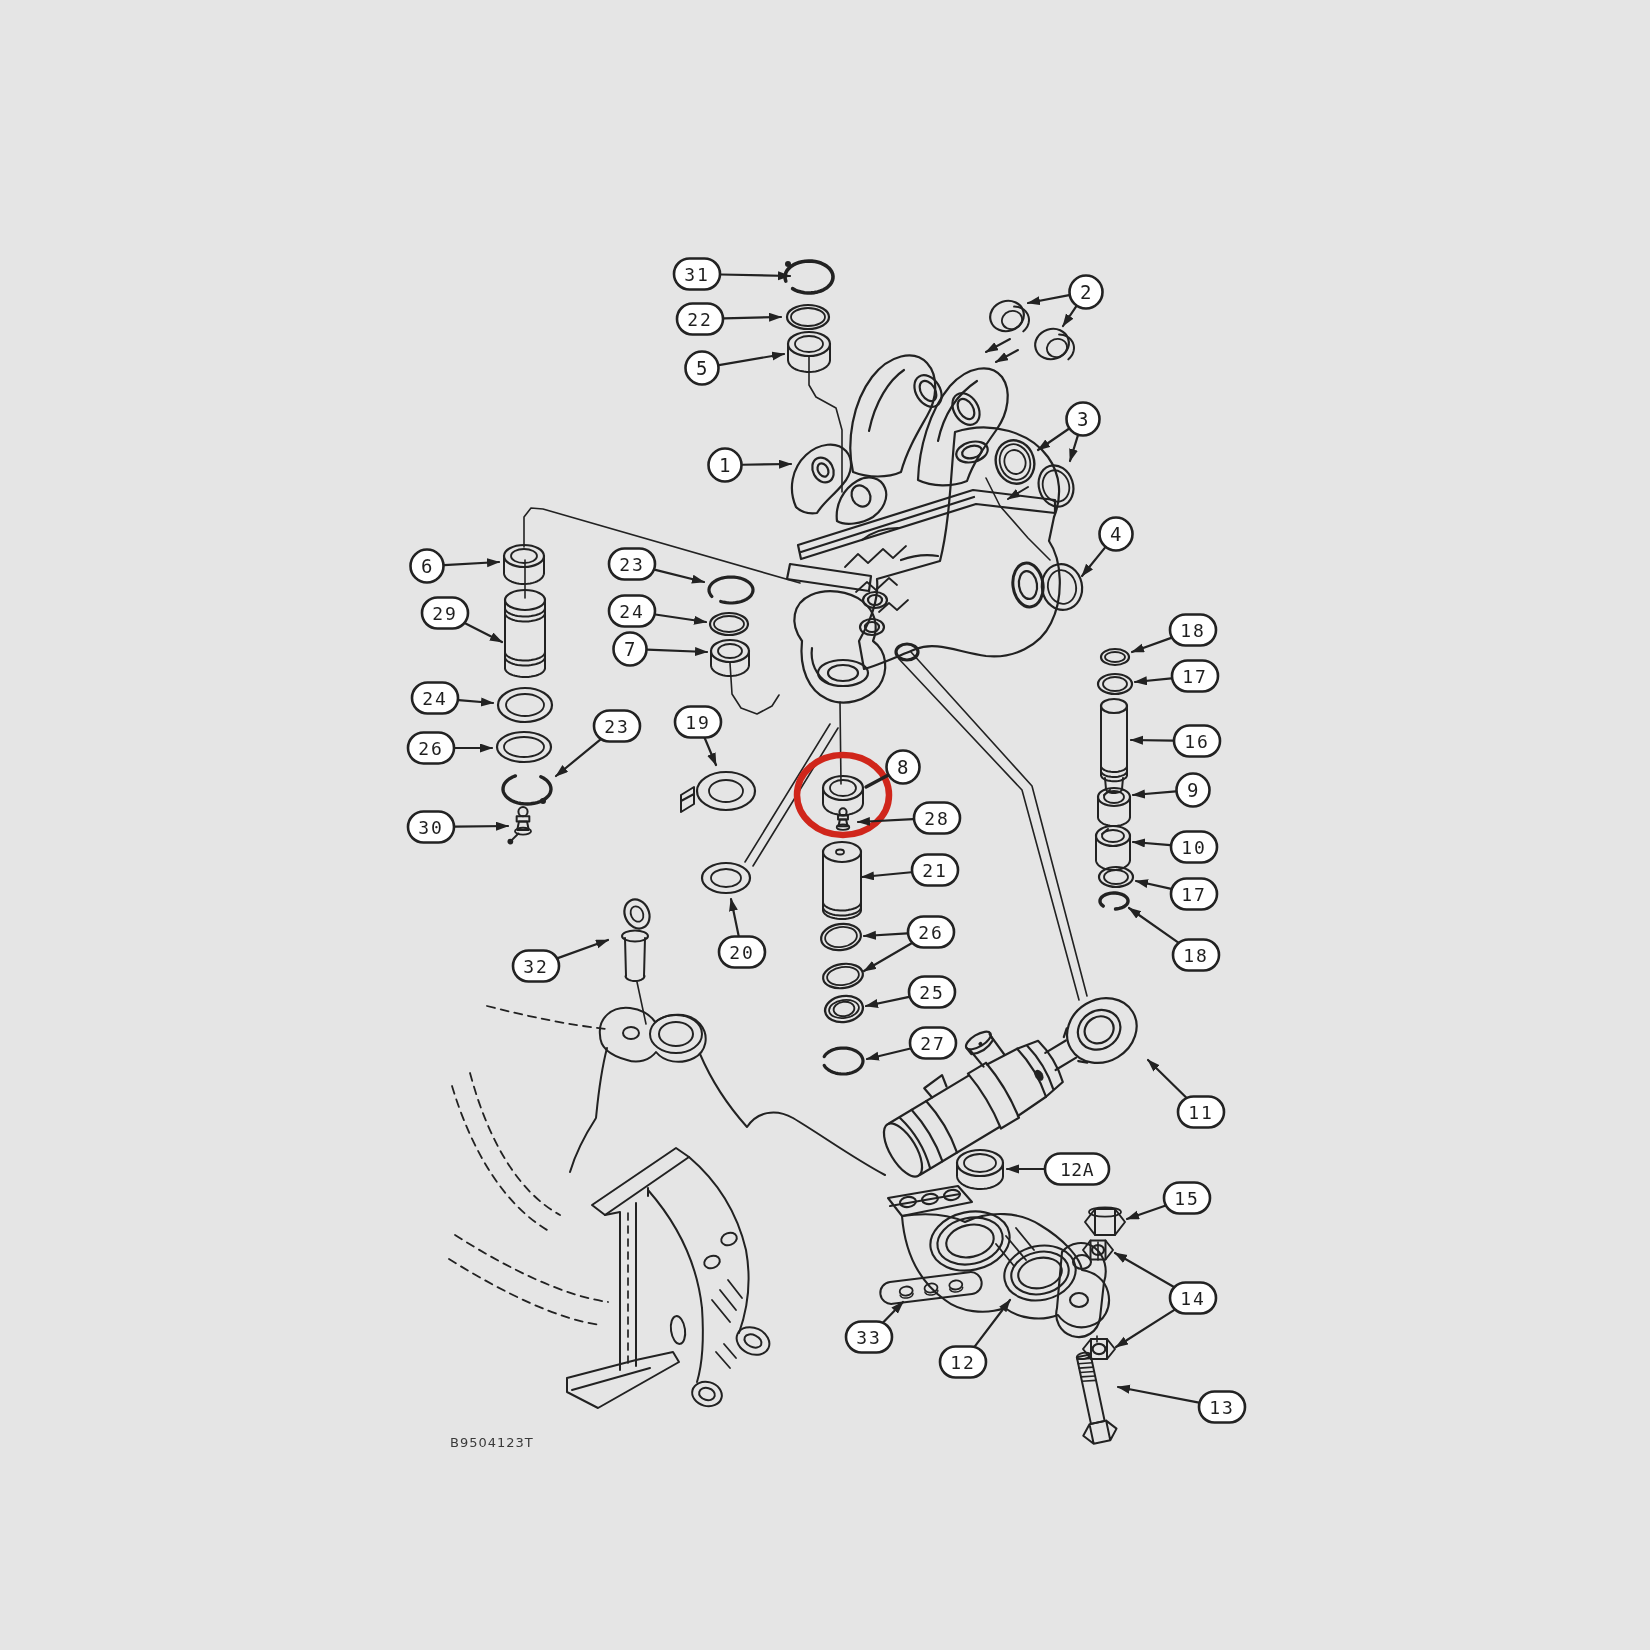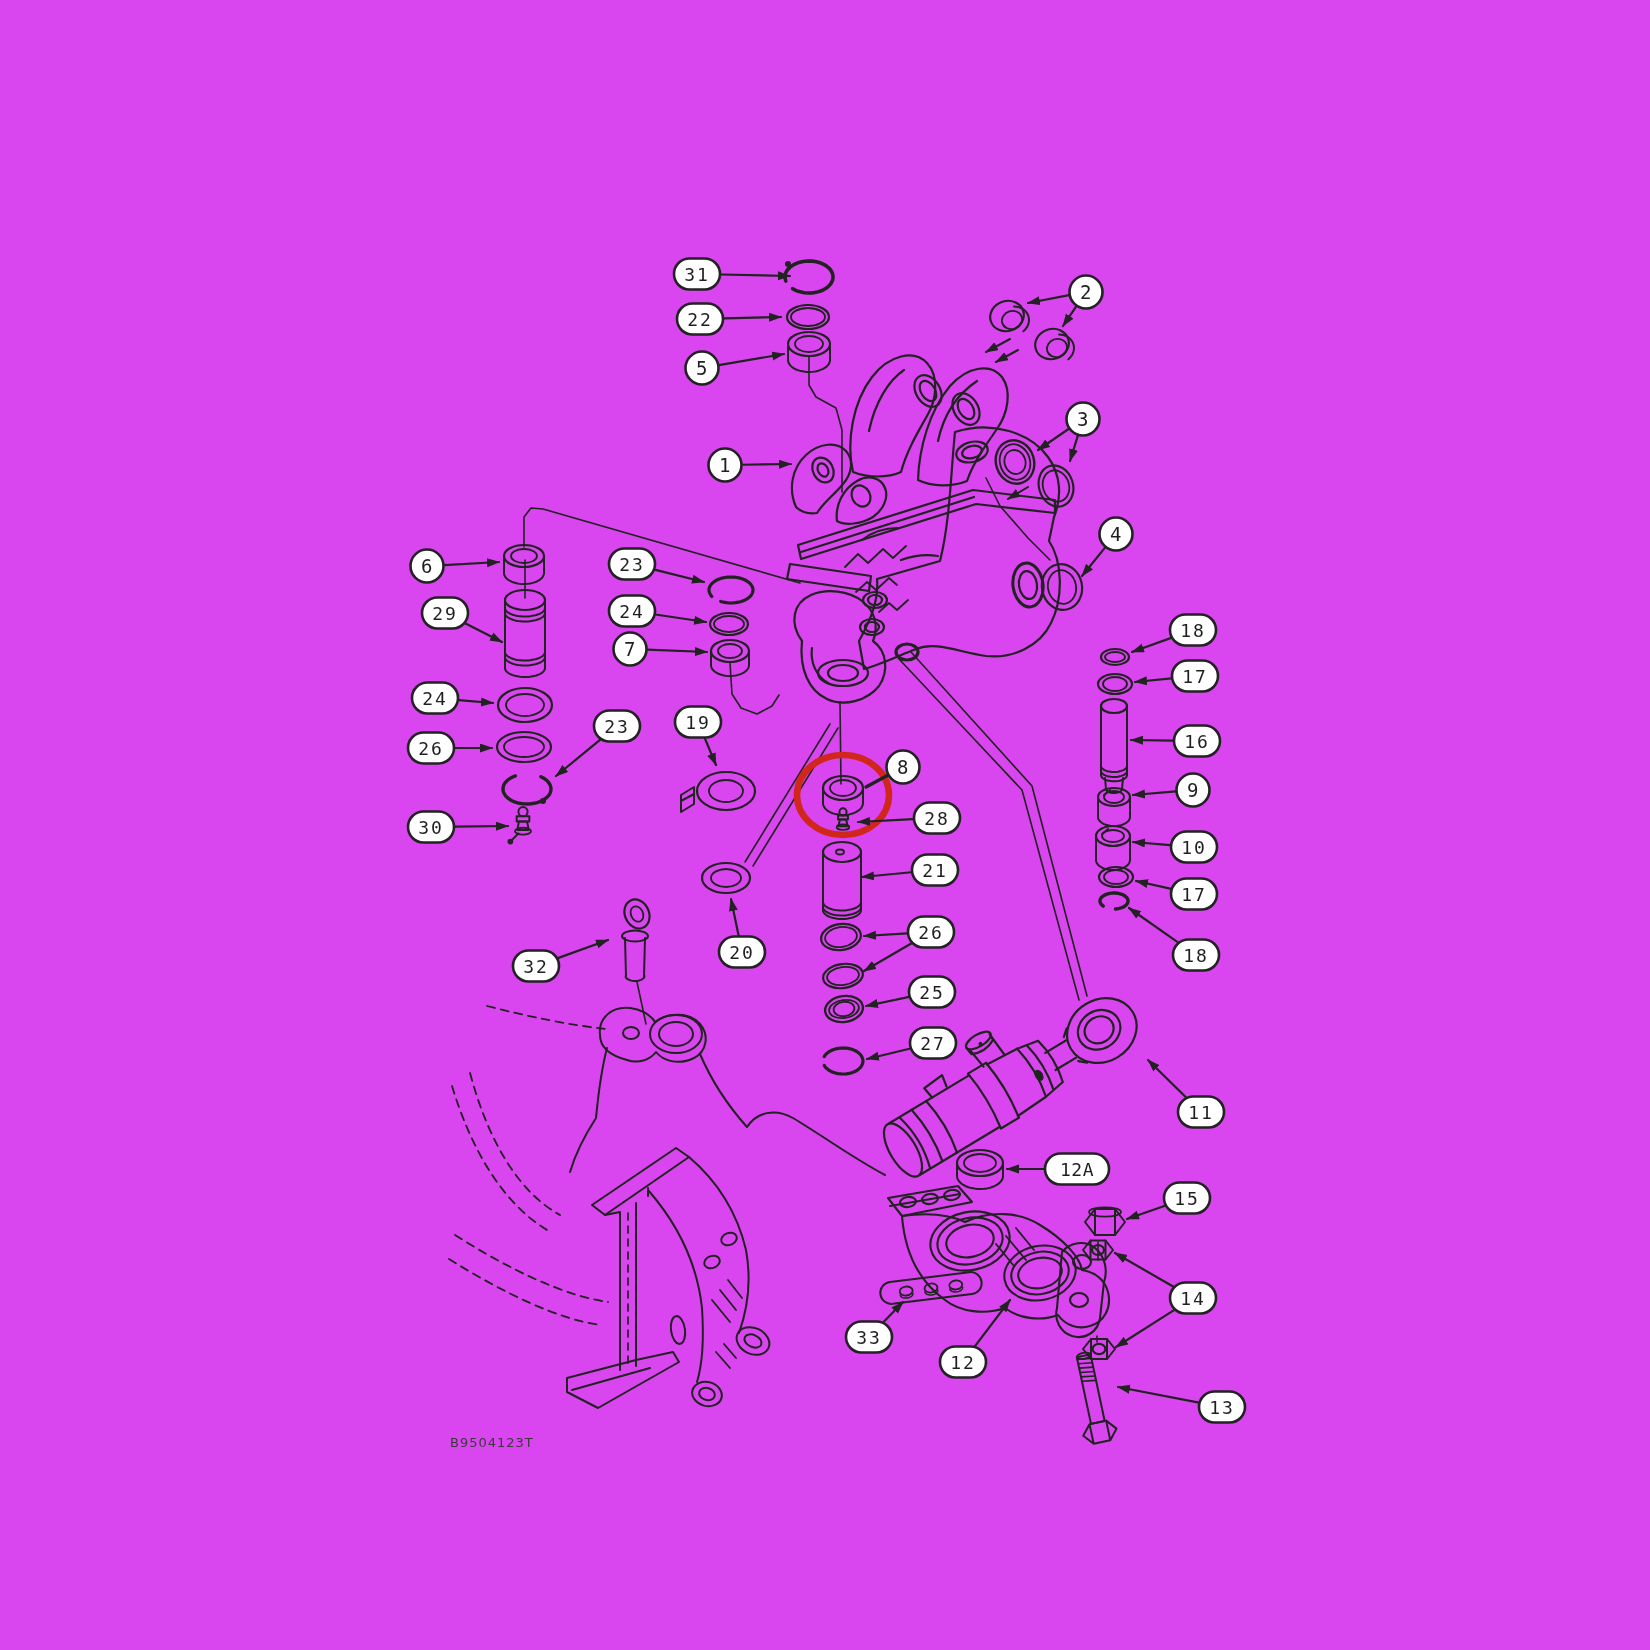--- a/index.html
+++ b/index.html
@@ -1,16 +1,16 @@
 <!DOCTYPE html>
 <html><head>
 <meta charset="utf-8">
 <style>
   html,body{margin:0;padding:0;background:#fff;}
-  .stage{position:relative;width:1650px;height:1650px;background:#d946ef;overflow:hidden;}
+  .stage{position:relative;width:1650px;height:1650px;background:#e5e5e5;overflow:hidden;}
   svg{display:block}
   text{font-family:"DejaVu Sans Mono","Liberation Mono",monospace;fill:#1f1f1f;}
   .watermark{font-family:"DejaVu Sans","Liberation Sans",sans-serif;font-size:13px;letter-spacing:1px;fill:#3a3a3a;}
 </style>
 </head>
 <body>
 
 <div class="stage">
 <svg id="dia" width="1650" height="1650" viewBox="0 0 1650 1650">
   <defs>

